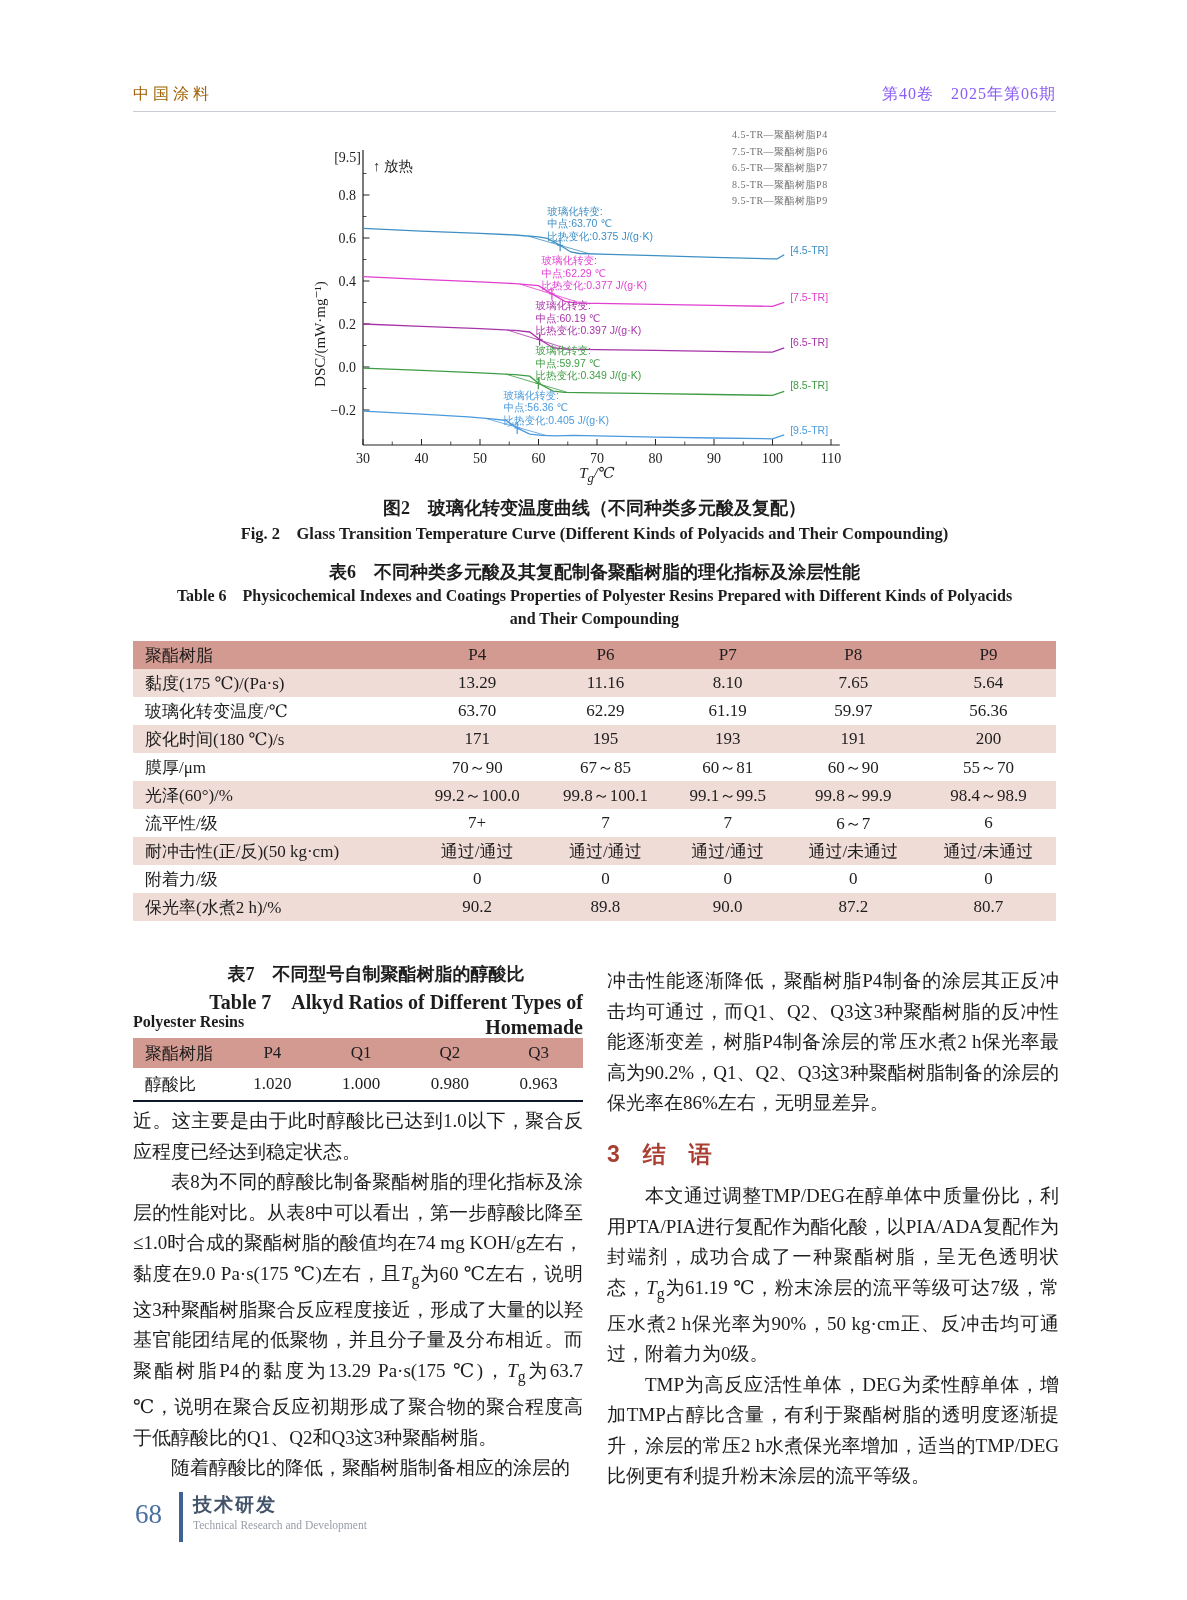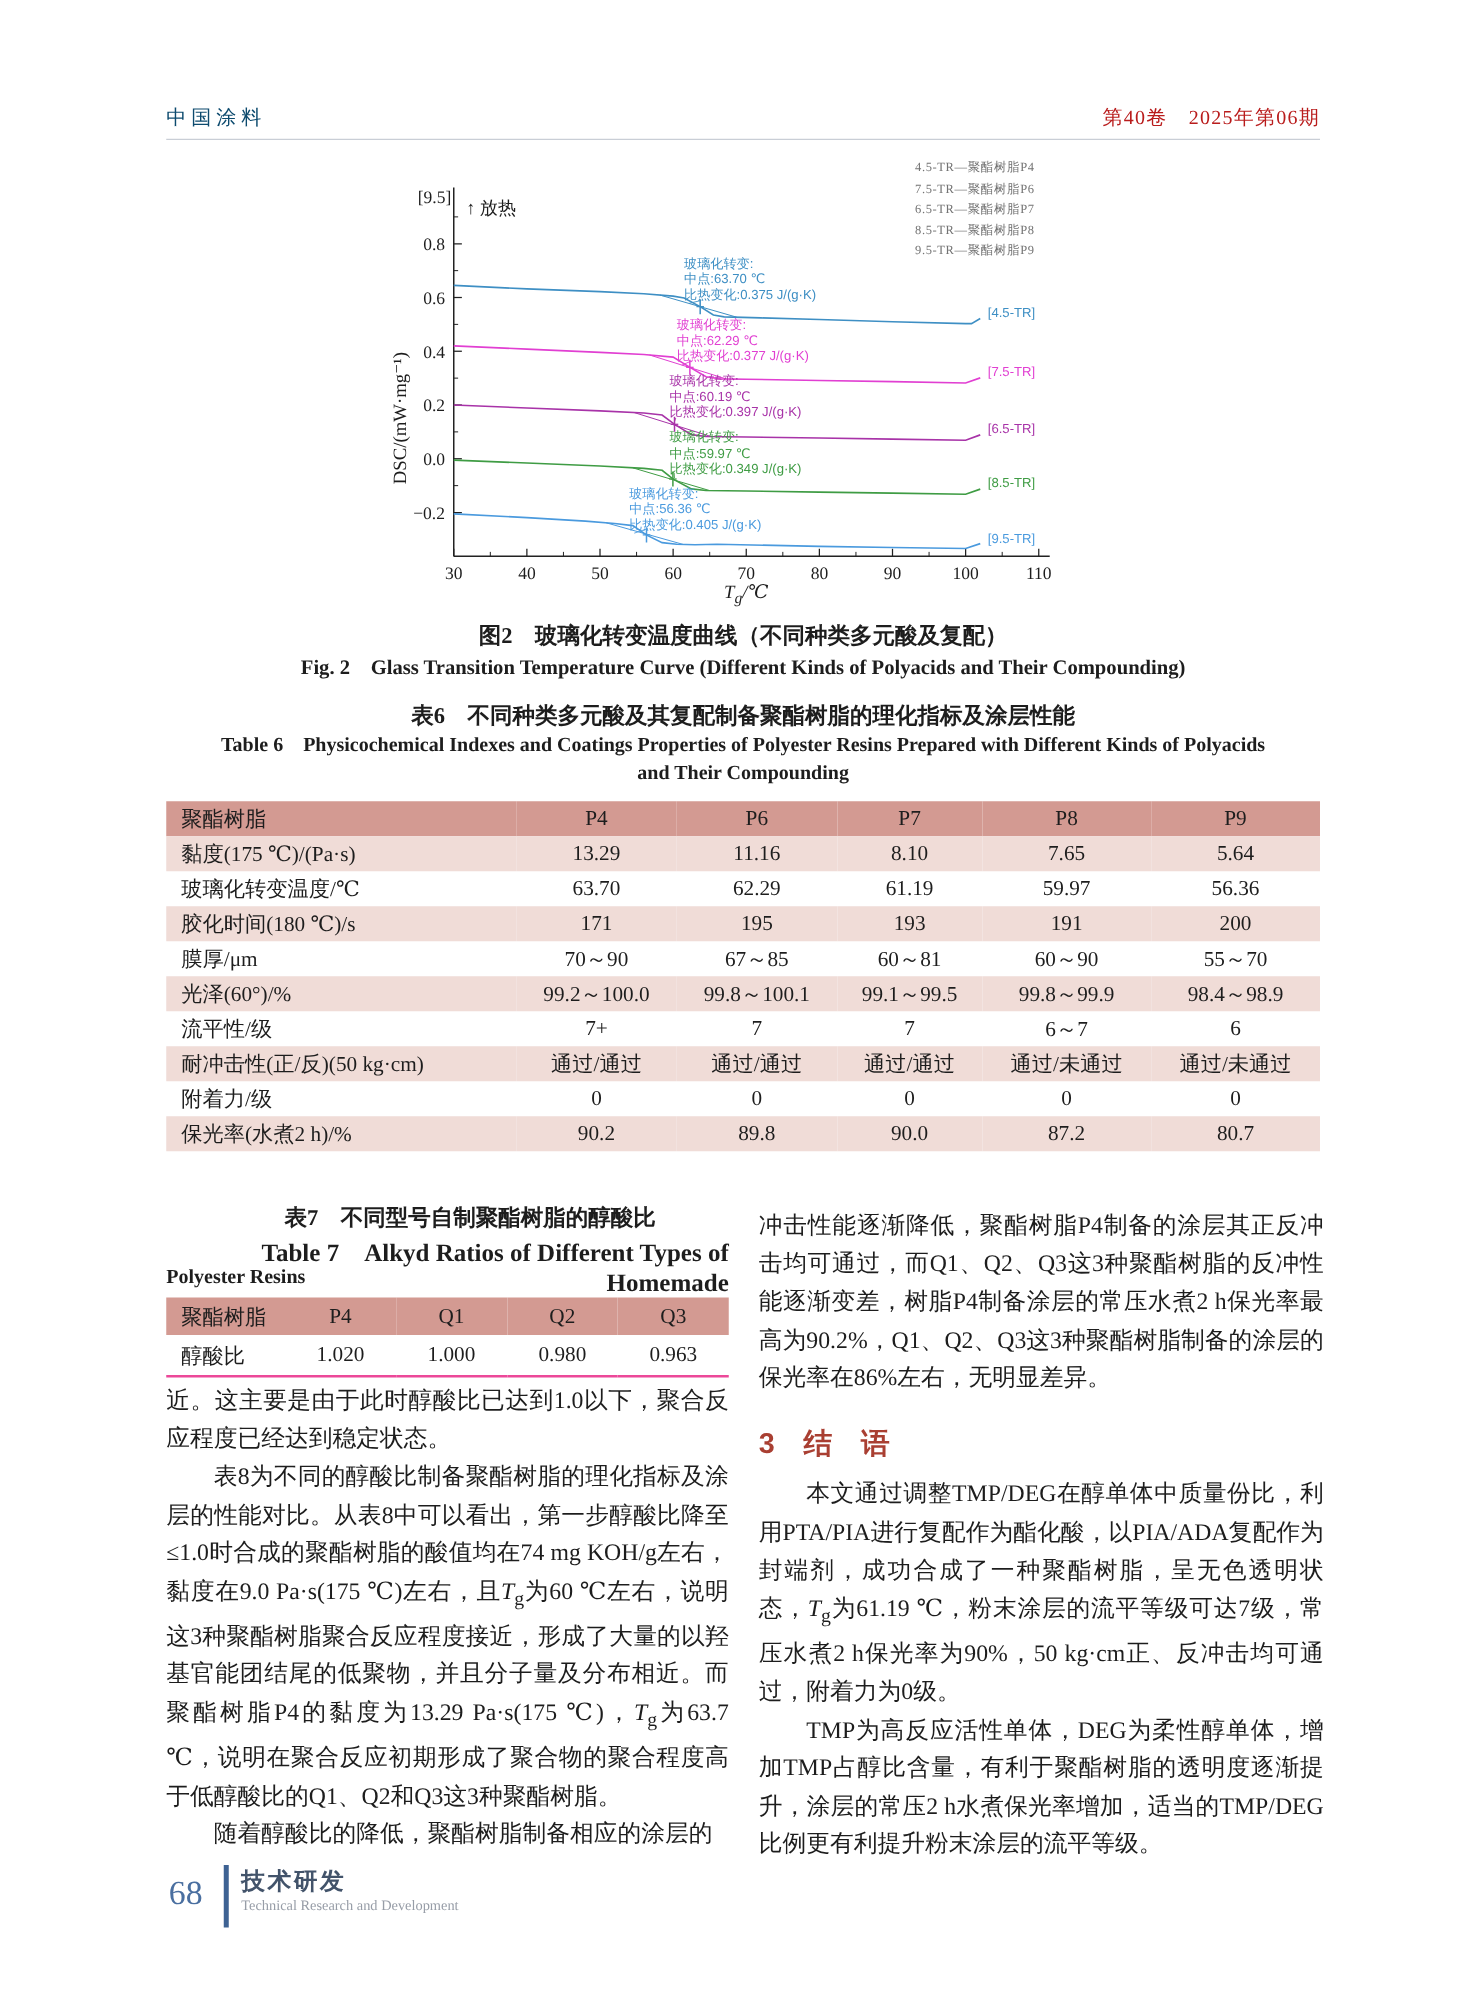--- a/index.html
+++ b/index.html
@@ -1,21 +1,21 @@
 <!DOCTYPE html>
 <html><head>
 <meta charset="utf-8">
 <style>
   *{margin:0;padding:0;box-sizing:border-box}
   html,body{background:#fff}
   .page{position:relative;width:1187px;height:1600px;margin:0 auto;background:#fff;
         font-family:"Liberation Serif","DejaVu Serif",serif;color:#1d1d1d;overflow:hidden}
   
-  .hdr-left{position:absolute;left:133px;top:84px;font-size:16px;letter-spacing:4px;color:#0c4a6e}
-  .hdr-right{position:absolute;right:131px;top:84px;font-size:16px;letter-spacing:1px;color:#b91c1c}
+  .hdr-left{position:absolute;left:133px;top:84px;font-size:16px;letter-spacing:4px;color:#a16207}
+  .hdr-right{position:absolute;right:131px;top:84px;font-size:16px;letter-spacing:1px;color:#8b5cf6}
   .hdr-rule{position:absolute;left:133px;right:131px;top:111px;height:1px;background:#c9ced6}
   
   .chart{position:absolute;left:300px;top:125px;width:760px;height:366px}
   .legend{position:absolute;left:432px;top:2px;font-size:10px;line-height:16.5px;color:#737373;letter-spacing:.5px}
   .ann{position:absolute;font-size:10.5px;line-height:12.5px;font-family:"Liberation Sans","DejaVu Sans",sans-serif;white-space:nowrap}
   .tick{font:14px "Liberation Serif",serif;fill:#1d1d1d}
   .exo{font:14.5px "Liberation Serif",serif;fill:#1d1d1d}
   .endlab{font:10.5px "Liberation Sans",sans-serif}
   .ylab{position:absolute;left:-80px;top:200px;width:200px;text-align:center;font-size:15px;
         transform:rotate(-90deg);color:#1d1d1d}
@@ -36,21 +36,21 @@
   .datatable thead tr{background:#d39a92}
   .rowalt{background:#f0dcd7}
   #t6{position:absolute;left:133px;top:641px;width:923px}
   #t6 th:first-child,#t6 td:first-child{width:280px}
   
   .t7-cap-cn{position:absolute;left:151px;top:962px;width:450px;text-align:center;font-weight:bold;font-size:18px}
   .t7-cap-en1{position:absolute;left:133px;top:989px;width:450px;text-align:right;font-weight:bold;font-size:20px}
   .t7-cap-en2{position:absolute;left:133px;top:1013px;width:450px;font-weight:bold;font-size:16px}
   #t7{position:absolute;left:133px;top:1038px;width:450px}
   #t7 th{height:30px}
-  #t7 td{height:33px;border-bottom:2px solid #ec4899}
+  #t7 td{height:33px;border-bottom:2px solid #0f172a}
   #t7 th:first-child,#t7 td:first-child{width:95px}
   
   .colL{position:absolute;left:133px;top:1106px;width:450px;font-size:19px;line-height:30.5px;text-align:justify}
   .colR{position:absolute;left:607px;top:966px;width:452px;font-size:19px;line-height:30.5px;text-align:justify}
   .ind{text-indent:2em}
   .h3{color:#a93f32;font-family:"Liberation Sans","DejaVu Sans",sans-serif;font-weight:bold;
       font-size:23px;margin:20px 0 12px;text-indent:0;text-align:left}
   
   .pgnum{position:absolute;left:135px;top:1499px;font-size:27px;color:#4a6fa0}
   .fbar{position:absolute;left:179px;top:1492px;width:4px;height:50px;background:#3e6293}

